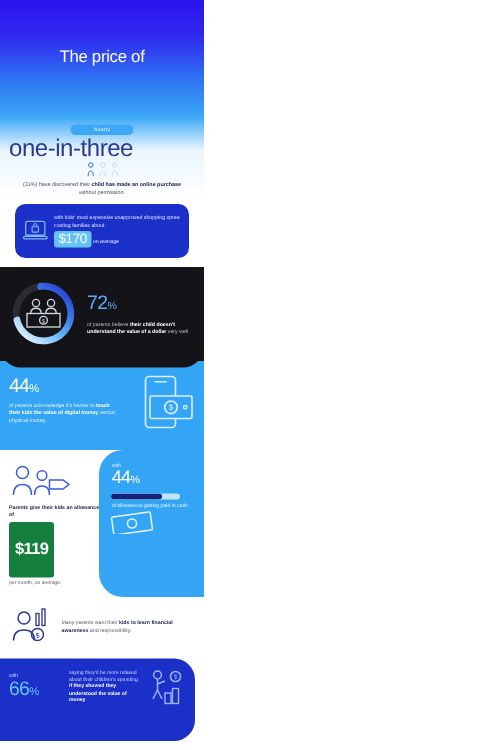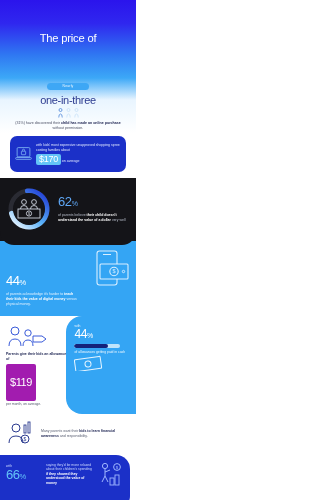--- a/index.html
+++ b/index.html
@@ -30,21 +30,21 @@
     background:linear-gradient(180deg,#3ca8f7 0%,#e9f5ff 22%,#ffffff 55%,#ffffff 100%);
     padding:5px 6px 6px; position:relative;
   }
   .badge {
     display:block; margin:0 auto 4px; width:42px; height:7px;
     border-radius:4px; background:#3ea7f5;
     color:#eaf6ff; font-size:3.4px; line-height:7px; text-align:center;
     letter-spacing:0.2px;
   }
   .big-stat {
-    text-align:center; color:#2b3a8f; font-size:11px; line-height:12px;
+    color:#2b3a8f; font-size:16px; line-height:12px;
     font-weight:400; letter-spacing:-0.3px;
   }
   .people-row { display:flex; justify-content:center; gap:3px; margin:2px 0 3px; }
   .p-ico { width:5px; height:10px; }
   .para {
     font-size:3.6px; line-height:5px; text-align:center; color:#4a4f63;
     padding:0 8px;
   }
   .para b { color:#1b2250; }
 
@@ -78,38 +78,39 @@
 
   
   .sec-blue {
     background:#34a5f4; padding:9px 6px 10px; display:flex; gap:5px;
     align-items:flex-start; position:relative;
   }
   .sec-blue:before{
     content:""; position:absolute; left:0; right:0; top:-10px; height:14px;
     background:#141418; border-bottom-left-radius:14px; border-bottom-right-radius:14px;
   }
-  .stat-44 { color:#ffffff; font-size:13px; line-height:14px; letter-spacing:-0.5px;margin-top:24px; }
+  .stat-44 { color:#ffffff; font-size:13px; line-height:14px; letter-spacing:-0.5px; }
   .stat-44 .pct { font-size:7.5px; }
   .blue-para { font-size:3.5px; line-height:4.8px; color:#e3f2ff; margin-top:2px; }
   .blue-para b { color:#ffffff; }
   .phone-ico { flex:0 0 46px; }
 
   
   .sec-allow { position:relative; background:#ffffff; padding:8px 6px 8px; display:flex; gap:5px; }
   .sec-allow .rightpanel {
     position:absolute; right:0; top:0; bottom:0; width:70px;
     background:#34a5f4; border-top-left-radius:16px; border-bottom-left-radius:16px;
   }
   .allow-left { width:62px; position:relative; z-index:2; }
   .allow-cap { font-size:3.5px; line-height:4.8px; color:#1b2250; font-weight:bold; margin-top:2px; }
   .amt-119 {
-    display:inline-block; background:#a21caf; color:#ffffff; font-size:11px;
+    display:inline-block; background:#15803d; color:#ffffff; font-size:11px;
     line-height:13px; padding:12px 4px; border-radius:2px; margin:2px 0 1px;
     letter-spacing:-0.4px;
+    font-weight:bold;
   }
   .allow-sub { font-size:3.4px; color:#555b6e; }
   .allow-right { position:relative; z-index:2; width:58px; margin-left:auto; padding-left:2px; }
   .with-lbl { font-size:3.4px; color:#e3f2ff; }
   .stat-73 { color:#ffffff; font-size:12px; line-height:13px; letter-spacing:-0.4px; }
   .stat-73 .pct { font-size:7px; }
   .bar { width:46px; height:3.5px; border-radius:2px; background:#bfe4fb; margin:2px 0 2px; overflow:hidden; }
   .bar>i { display:block; height:100%; width:73%; background:#14227a; border-radius:2px; }
   .r-para { font-size:3.4px; line-height:4.6px; color:#eaf6ff; }
 
@@ -208,21 +209,21 @@
           <circle cx="21" cy="9" r="2.4" fill="none" stroke="#cfd5e0" stroke-width="0.9"></circle>
           <path d="M7.5 16 q0-3.5 3.5-3.5 q3.5 0 3.5 3.5" fill="none" stroke="#cfd5e0" stroke-width="0.9"></path>
           <path d="M17.5 16 q0-3.5 3.5-3.5 q3.5 0 3.5 3.5" fill="none" stroke="#cfd5e0" stroke-width="0.9"></path>
           <rect x="5" y="16" width="22" height="9" fill="none" stroke="#cfd5e0" stroke-width="0.9"></rect>
           <circle cx="16" cy="20.5" r="2.6" fill="none" stroke="#cfd5e0" stroke-width="0.9"></circle>
           <text x="16" y="22" font-size="3.6" fill="#cfd5e0" text-anchor="middle">$</text>
         </svg>
       </div>
     </div>
     <div>
-      <div class="stat-72"><span>62</span><span class="pct">%</span></div>
+      <div class="stat-72"><span>72</span><span class="pct">%</span></div>
       <div class="dark-para"><span>of parents believe </span><b>their child doesn't understand the value of a dollar</b><span> very well</span></div>
     </div>
   </div>
 
   <div class="sec-blue">
     <div style="flex:1;position:relative;z-index:2;">
       <div class="stat-44"><span>44</span><span class="pct">%</span></div>
       <div class="blue-para"><span>of parents acknowledge it's harder to </span><b>teach their kids the value of digital money</b><span> versus physical money.</span></div>
     </div>
     <div class="phone-ico" style="position:relative;z-index:2;">

